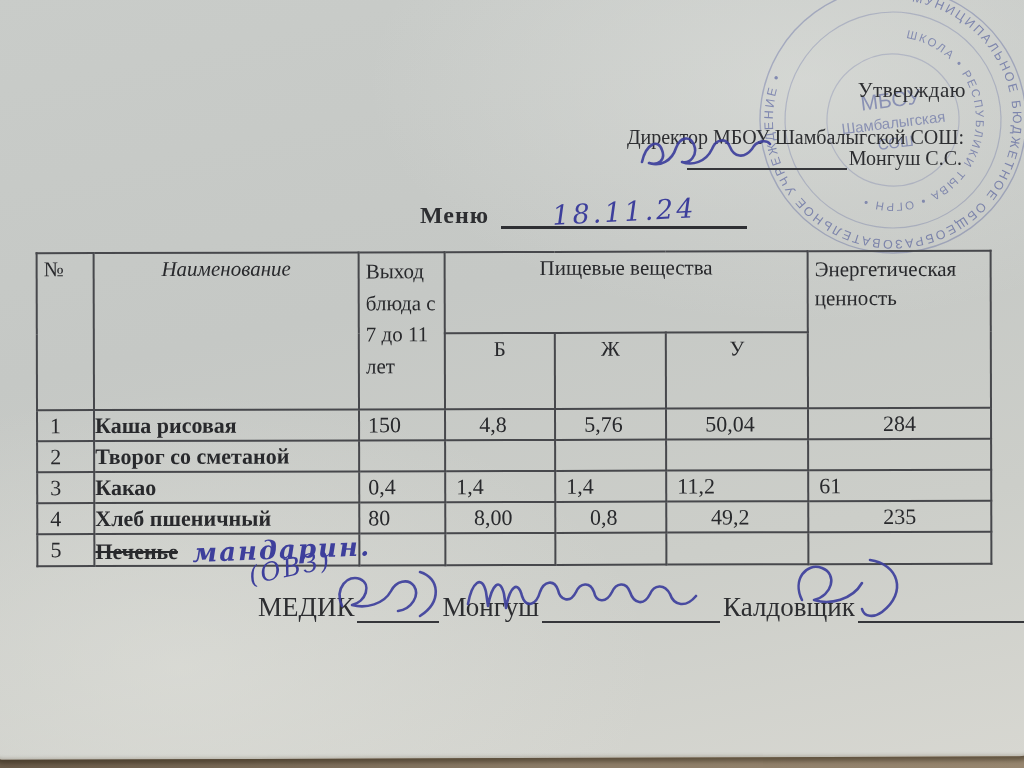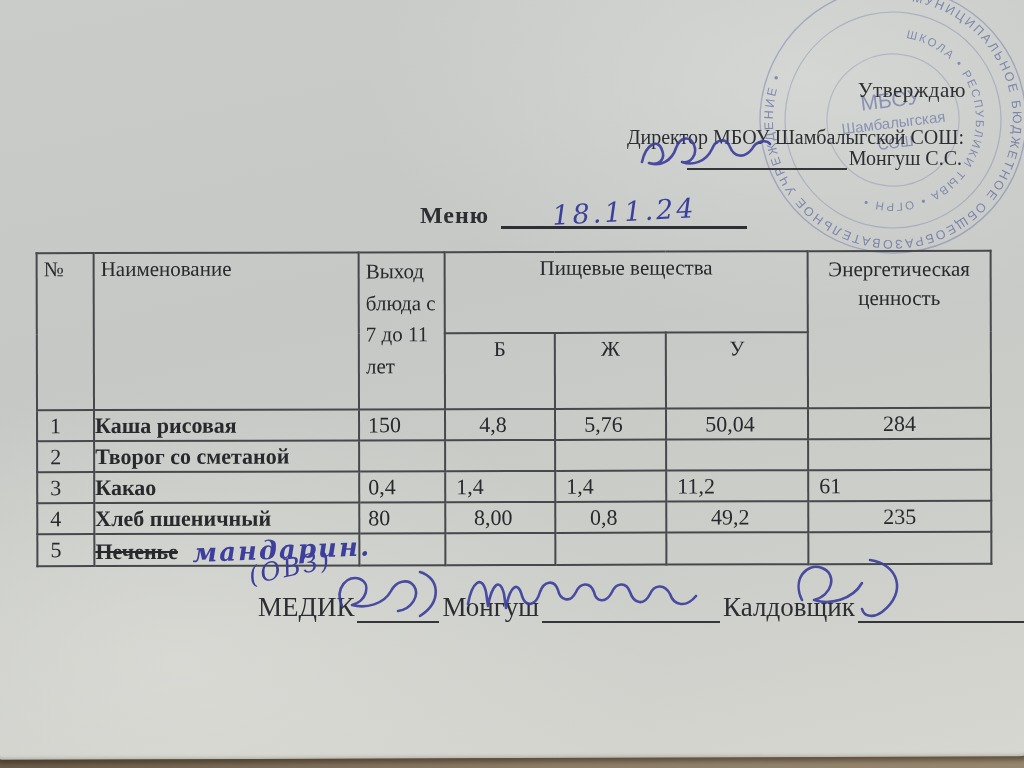--- a/index.html
+++ b/index.html
@@ -47,25 +47,25 @@
 
   
   table.menu{
     position:absolute;left:36px;top:251px;border-collapse:collapse;
     table-layout:fixed;width:954px;transform:rotate(-.15deg);
     color:#28292c;
   }
   table.menu th, table.menu td{border:2px solid #47484c;overflow:visible;}
   table.menu th{font-weight:normal;font-size:21px;vertical-align:top;padding:3px 6px;}
   th.h-num{text-align:left;}
-  th.h-name{text-align:left;padding-left:10px;}
+  th.h-name{text-align:center;padding-left:10px;font-style:italic;}
   th.h-out{text-align:left;line-height:1.5;padding-left:8px;}
   th.h-nutr{text-align:center;height:73px;vertical-align:top;padding-top:6px;}
   th.h-sub{text-align:center;height:68px;padding-top:4px;}
-  th.h-energy{text-align:center;line-height:1.4;}
+  th.h-energy{text-align:left;line-height:1.4;}
   tbody tr{height:31px;font-size:22px;}
   tbody td{padding:0 4px;white-space:nowrap;}
   td.c-num{padding-left:12px;}
   td.c-name{padding-left:0;font-weight:bold;}
   td.c-out{padding-left:8px;}
   tr.r-right td.c-b, tr.r-right td.c-zh, tr.r-right td.c-u{text-align:center;padding-right:18px;}
   tr.r-right td.c-energy{text-align:center;}
   tr.r-left td.c-b, tr.r-left td.c-zh, tr.r-left td.c-u, tr.r-left td.c-energy{text-align:left;padding-left:10px;}
   .struck{text-decoration:line-through;text-decoration-thickness:2px;}
   .hand-name{font-size:26px;margin-left:14px;letter-spacing:2px;display:inline-block;transform:rotate(-2deg);}

